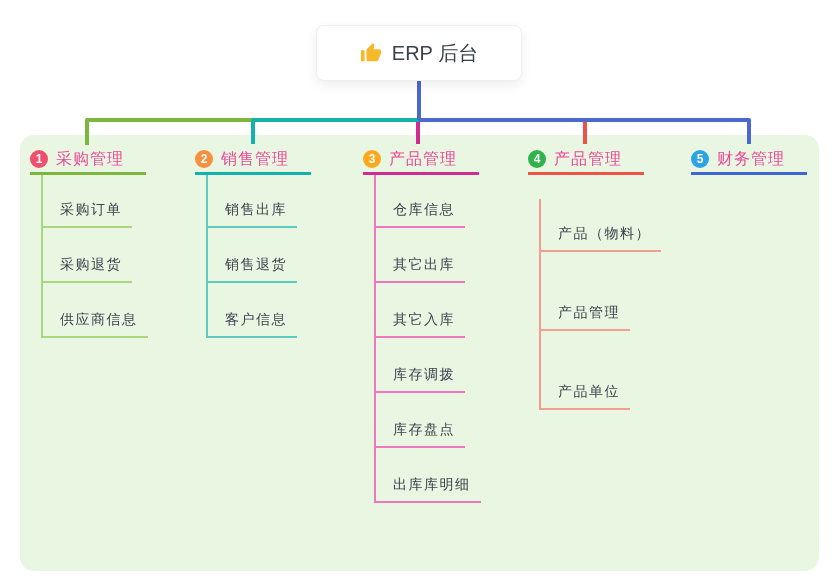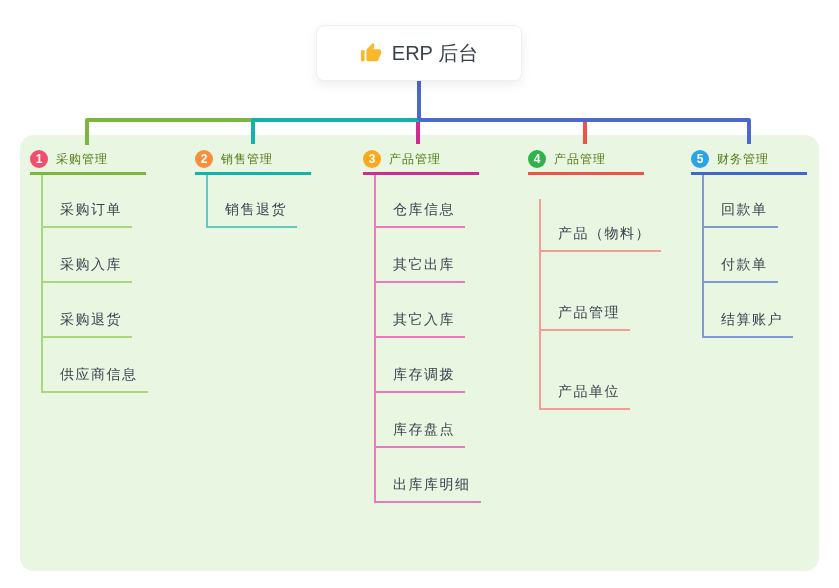--- a/index.html
+++ b/index.html
@@ -19,21 +19,21 @@
                display:flex; align-items:center; justify-content:center; gap:10px;
                font-size:20px; color:#38414e; box-sizing:border-box; }
   .root-node svg { display:block; }
 
   .branch { position:absolute; top:146px; width:116px; }
   .branch-header { display:flex; align-items:center; height:29px; box-sizing:border-box;
                    border-bottom:3px solid; }
   .badge { width:18px; height:18px; border-radius:50%; color:#ffffff; font-size:12px;
            line-height:18px; text-align:center; margin-right:8px; flex:0 0 auto;
            font-weight:bold; }
-  .branch-title { font-size:12px; letter-spacing:1px; color:#4d7c0f; white-space:nowrap; }
+  .branch-title { font-size:16px; letter-spacing:1px; color:#ec4899; white-space:nowrap; }
 
   .children { margin-left:11px; border-left:2px solid; width:max-content; }
   .child { box-sizing:border-box; height:55px; width:fit-content;
            display:flex; align-items:flex-end;
            padding:6px 10px 7px 17px; border-bottom:2px solid;
            font-size:14px; letter-spacing:1.5px; color:#3a424d; white-space:nowrap; }
   .child:first-child { height:53px; }
 
   
   .b1 { left:30px; }  .b1 .branch-header { border-color:#7db63f; } .b1 .badge { background:#ef4e6e; }
@@ -73,39 +73,42 @@
   <div class="branch b1">
     <div class="branch-header">
       <span class="badge">1</span>
       <span class="branch-title">采购管理</span>
     </div>
     <div class="children">
       <div class="child">
           <span>采购订单</span>
         </div>
       <div class="child">
-          <span>采购入库</span>
-        </div>
-      <div class="child">
           <span>采购退货</span>
         </div>
       <div class="child">
           <span>供应商信息</span>
         </div>
     </div>
   </div>
 
   <div class="branch b2">
     <div class="branch-header">
       <span class="badge">2</span>
       <span class="branch-title">销售管理</span>
     </div>
     <div class="children">
       <div class="child">
+          <span>销售出库</span>
+        </div>
+      <div class="child">
           <span>销售退货</span>
+        </div>
+      <div class="child">
+          <span>客户信息</span>
         </div>
     </div>
   </div>
 
   <div class="branch b3">
     <div class="branch-header">
       <span class="badge">3</span>
       <span class="branch-title">产品管理</span>
     </div>
     <div class="children">
@@ -146,26 +149,15 @@
           <span>产品单位</span>
         </div>
     </div>
   </div>
 
   <div class="branch b5">
     <div class="branch-header">
       <span class="badge">5</span>
       <span class="branch-title">财务管理</span>
     </div>
-    <div class="children">
-      <div class="child">
-          <span>回款单</span>
-        </div>
-      <div class="child">
-          <span>付款单</span>
-        </div>
-      <div class="child">
-          <span>结算账户</span>
-        </div>
-    </div>
   </div>
 
 </div>
 
 </body></html>

